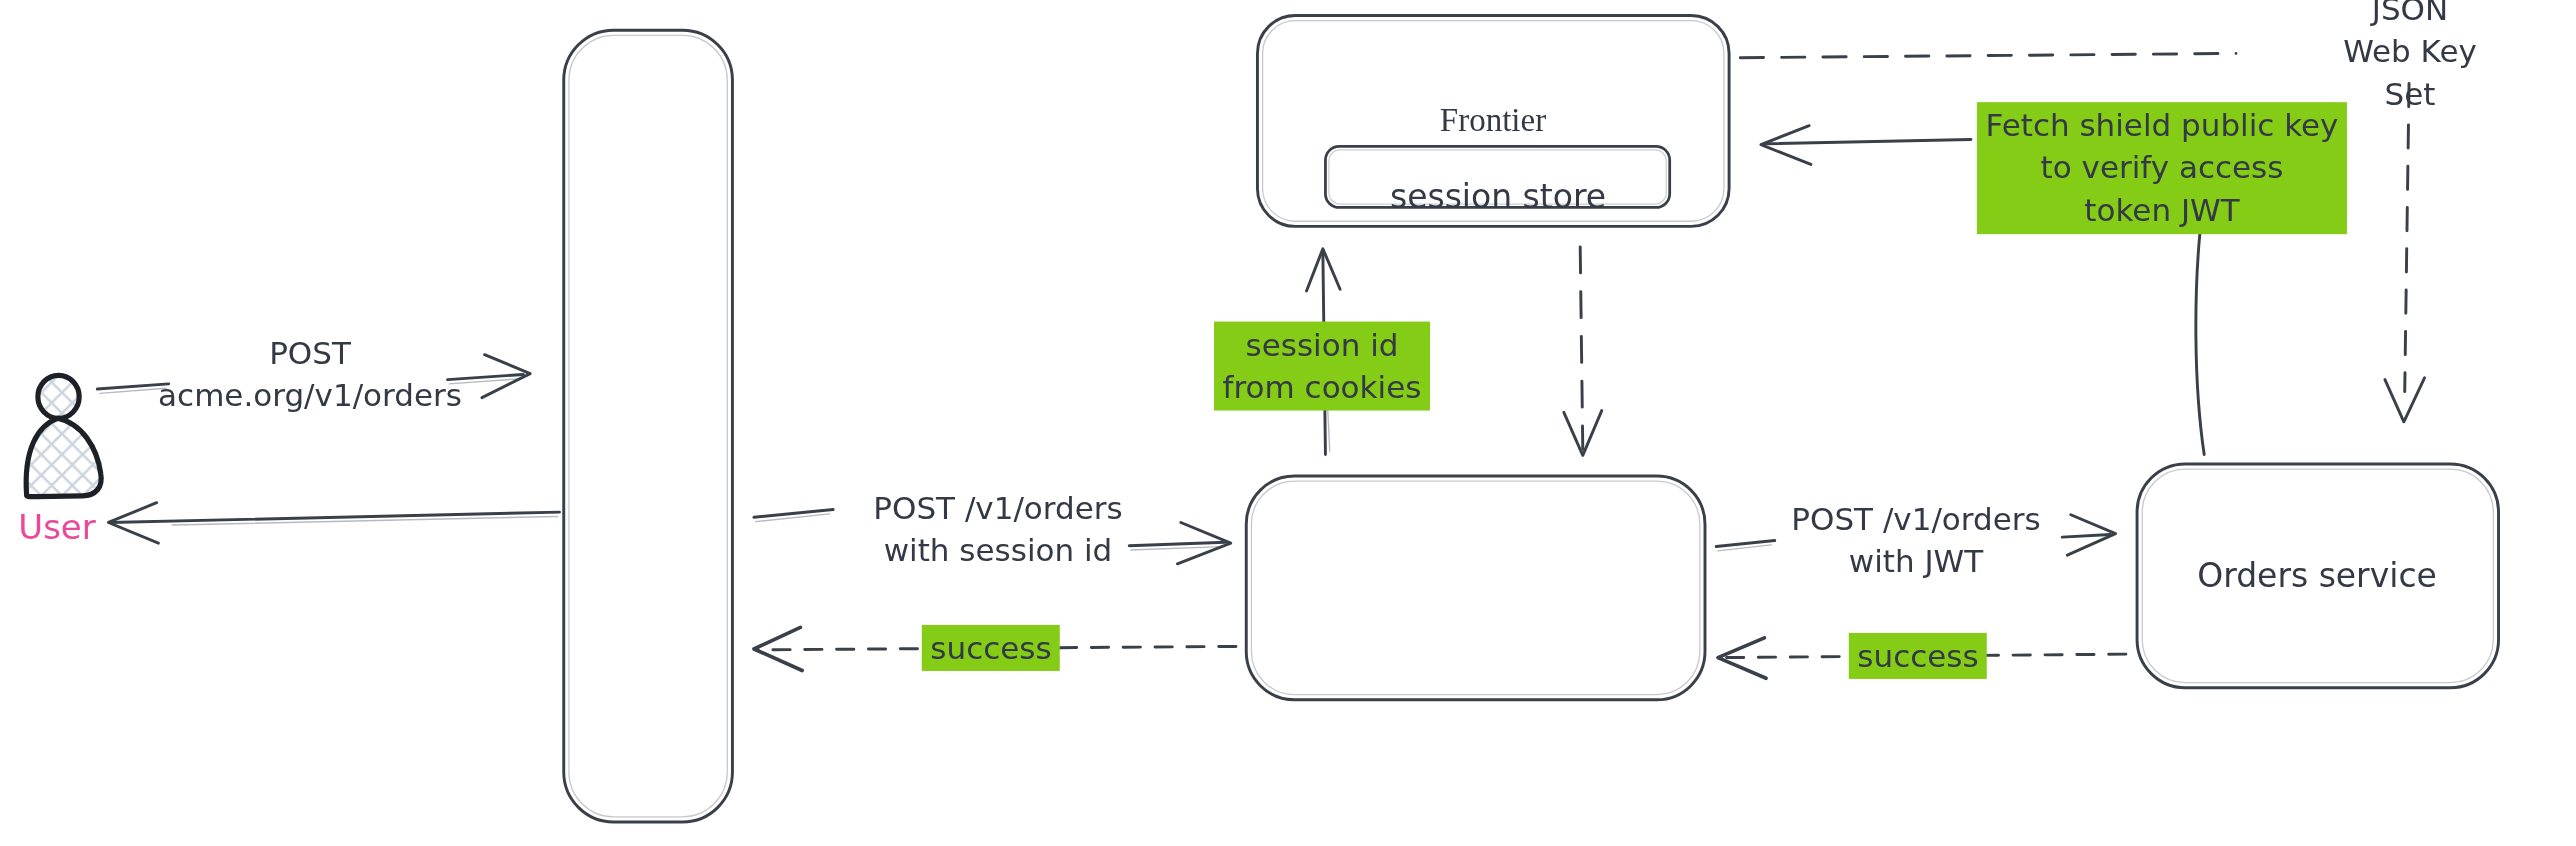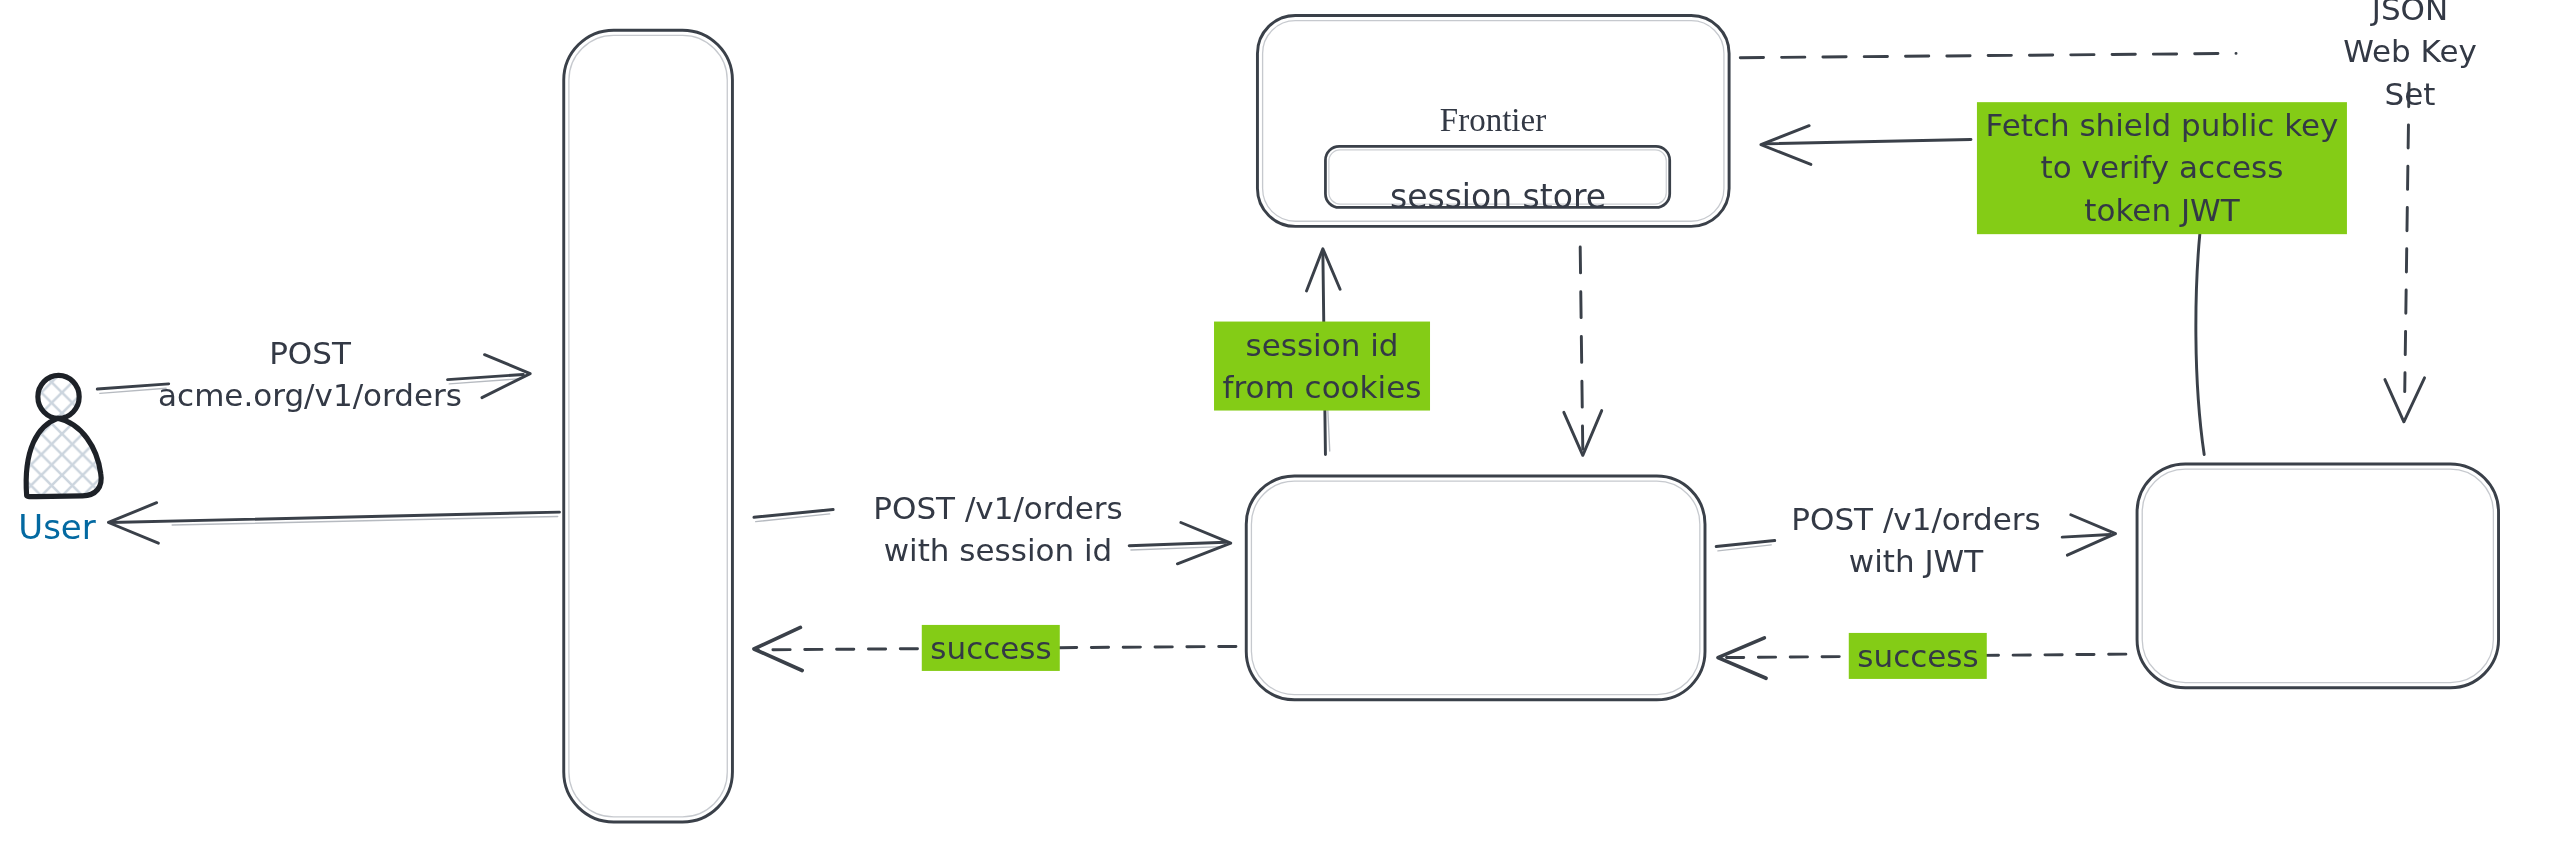--- a/index.html
+++ b/index.html
@@ -22,21 +22,21 @@
     transform: translate(-50%, -50%);
     text-align: center;
     white-space: pre-line;
     color: #333945;
     line-height: 1.38;
     user-select: none;
   }
   .node-lbl { font-size: 33px; }
   .edge-lbl { font-size: 31px; background: #84cc16; padding: 1.7px 8.6px; }
   .edge-lbl.no-bg { background: transparent; }
-  .user-lbl { font-size: 34px; color: #0369a1; }
+  .user-lbl { font-size: 34px; color: #ec4899; }
 </style>
 </head>
 <body>
 
 <div class="canvas">
 
   <svg class="layer" viewBox="0 0 2993 984" xmlns="http://www.w3.org/2000/svg">
     <defs>
       <pattern id="xhatch" width="24" height="24" patternUnits="userSpaceOnUse">
         <path d="M0,24 L24,0 M-6,6 L6,-6 M18,30 L30,18" stroke="#ccd5de" stroke-width="3" fill="none"></path>
@@ -137,20 +137,21 @@
   </svg>
 
   <div class="lbl user-lbl" style="left:57px; top:527px;">User</div>
 
 
   <div class="lbl node-lbl" style="left:1493px; top:121px;font-family:Liberation Serif, serif;">Frontier</div>
 
   <div class="lbl node-lbl" style="left:1498px; top:177px;margin-top:20px;">session store</div>
 
 
+  <div class="lbl node-lbl" style="left:2317px; top:576px;">Orders service</div>
 
   <div class="lbl edge-lbl no-bg" style="left:310px; top:374px;">POST
 acme.org/v1/orders</div>
 
   <div class="lbl edge-lbl no-bg" style="left:998px; top:529px;">POST /v1/orders
 with session id</div>
 
   <div class="lbl edge-lbl" style="left:991px; top:648px;">success</div>
 
   <div class="lbl edge-lbl" style="left:1322px; top:344px;margin-top:22px;">session id

